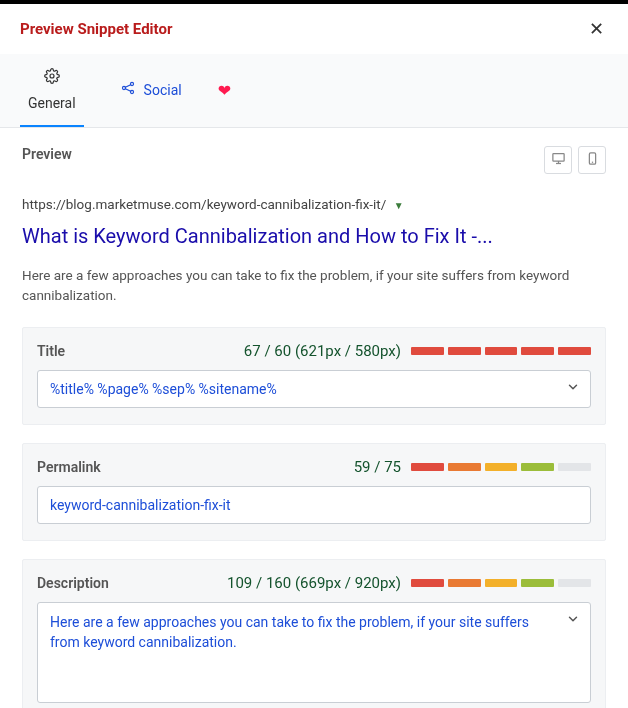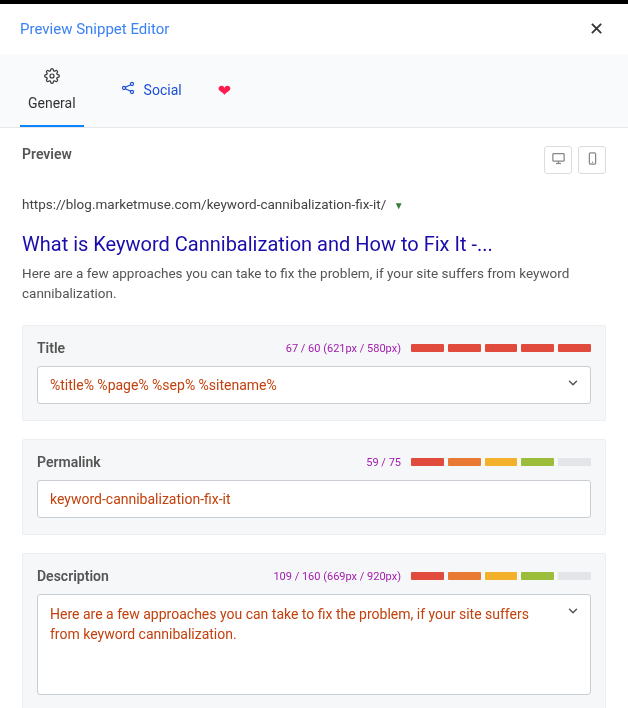--- a/index.html
+++ b/index.html
@@ -12,21 +12,21 @@
     height: 708px;
     border-top: 4px solid #000;
   }
   .modal-header {
     display: flex;
     align-items: center;
     justify-content: space-between;
     padding: 14px 20px 14px 20px;
     background: #fff;
   }
-  .modal-header h2 { font-size: 15px; font-weight: 400; color: #3b82f6; }
+  .modal-header h2 { font-size: 15px; font-weight: 700; color: #b91c1c; }
   .close-btn { font-size: 18px; cursor: pointer; color: #333; line-height: 1; padding: 2px 4px; }
 
   .tab-bar {
     display: flex;
     align-items: center;
     gap: 28px;
     padding: 0 20px;
     border-bottom: 1px solid #e5e7ea;
     background: #f9fafb;
   }
@@ -53,42 +53,42 @@
   }
   .preview-row h3 { font-size: 14px; font-weight: 600; color: #555; }
   .device-btns { display: flex; gap: 6px; }
   .dev-btn {
     width: 28px; height: 28px; border: 1px solid #d9dce0; background: #fff;
     border-radius: 3px; display:flex; align-items:center; justify-content:center;
     cursor: pointer; color: #888;
   }
 
   .serp { margin-bottom: 22px; }
-  .serp-url { font-size: 13.5px; color: #444; margin-bottom: 20px; }
+  .serp-url { font-size: 13.5px; color: #444; margin-bottom: 12px; }
   .serp-url .caret { color: #3b7c3b; font-size: 10px; margin-left: 4px; }
-  .serp-title { color: #1a0dab; font-size: 20px; font-weight: 400; margin-bottom: 8px; text-decoration: none; display: inline-block; }
+  .serp-title { color: #1a0dab; font-size: 20px; font-weight: 400; margin-bottom: 18px; text-decoration: none; display: inline-block; }
   .serp-desc { font-size: 13.5px; color: #555; line-height: 1.45; }
 
   .panel {
     background: #f6f7f8;
     border: 1px solid #eceef1;
     border-radius: 2px;
     padding: 14px 14px 16px 14px;
     margin-bottom: 18px;
   }
   .panel-head {
     display: flex;
     justify-content: space-between;
     align-items: center;
     margin-bottom: 10px;
     gap: 16px;
   }
   .panel-head .lbl { font-weight: 600; color: #555; flex-shrink: 0; }
   .panel-head .right { display: flex; align-items: center; gap: 10px; }
-  .panel-head .counter { font-size: 11px; color: #a21caf; white-space: nowrap; text-align: center; }
+  .panel-head .counter { font-size: 15px; color: #14532d; white-space: nowrap; text-align: center; }
 
   .bars { display: flex; gap: 4px; width: 180px; flex-shrink: 0; }
   .bars .seg {
     flex: 1 1 0;
     height: 8px;
     border-radius: 1px;
     background: #e3e5e8;
   }
 
   .field-wrap {
@@ -100,21 +100,21 @@
     border-radius: 3px;
   }
   .field-wrap input, .field-wrap textarea {
     width: 100%;
     border: none;
     outline: none;
     background: transparent;
     padding: 10px 40px 10px 12px;
     font: inherit;
     resize: none;
-    color: #c2410c;
+    color: #1d4ed8;
   }
   .field-wrap textarea { padding-right: 40px; min-height: 70px; line-height: 1.4; }
   .field-caret {
     position: absolute; right: 8px; top: 8px;
     width: 18px; height: 18px; display:flex; align-items:center; justify-content:center;
     color: #555;
   }
   .field-caret svg { width: 14px; height: 14px; }
 
   .hint { font-size: 12.5px; color: #8a8f95; margin-top: 10px; }

